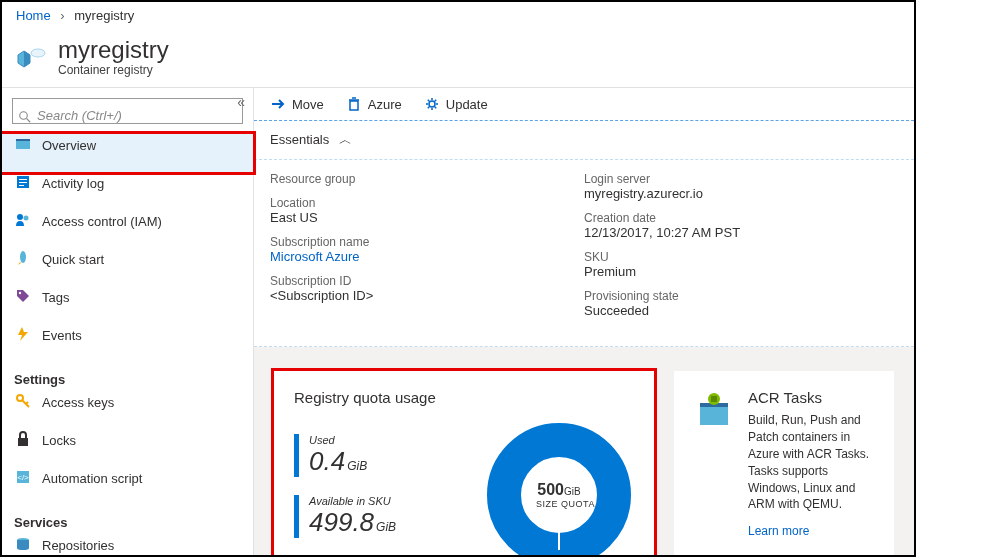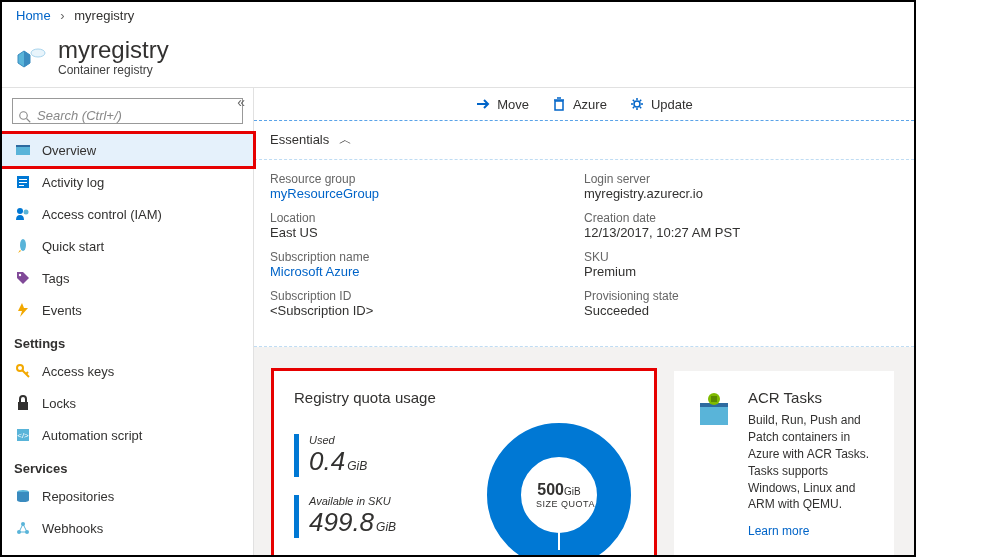--- a/index.html
+++ b/index.html
@@ -14,29 +14,29 @@
   .hdr-icon { width: 32px; height: 28px; margin-right: 10px; position: relative; }
   .title { font-size: 24px; font-weight: 400; color: #323130; line-height: 1.1; }
   .subtitle { font-size: 12px; color: #404040; }
 
   .body { display: flex; height: calc(100% - 70px); }
   .sidebar { width: 252px; border-right: 1px solid #e1e1e1; padding: 8px 0 0 0; position: relative; }
   .collapse { position: absolute; right: 8px; top: 6px; color: #666; font-size: 14px; }
   .search { margin: 2px 10px 10px 10px; border: 1px solid #999; height: 26px; display: flex; align-items: flex-end; padding: 0 6px; color: #888; }
   .search svg { margin-right: 6px; }
 
-  .nav-item { display: flex; align-items: center; padding: 10px 12px; height: 32px; cursor: pointer; font-size: 13px; }
+  .nav-item { display: flex; align-items: flex-end; padding: 19px 12px; height: 32px; cursor: pointer; font-size: 13px; }
   .nav-item .ico { width: 18px; height: 18px; margin-right: 10px; display: flex; align-items: center; justify-content: center; }
   .nav-item.active { background: #e5f1fb; }
   .nav-section { font-weight: 600; padding: 10px 12px 4px 12px; font-size: 13px; }
 
   .red-box { outline: 3px solid #e60000; }
 
   .main { flex: 1; display: flex; flex-direction: column; }
-  .toolbar { display: flex; align-items: center; padding: 8px 16px; gap: 22px; border-bottom: 1px dashed #5aa3e8; justify-content: center; }
+  .toolbar { display: flex; align-items: center; padding: 8px 16px; gap: 22px; border-bottom: 1px dashed #5aa3e8; }
   .tool-btn { display: flex; align-items: center; gap: 6px; color: #323130; cursor: pointer; font-size: 13px; }
   .tool-btn svg { color: #0064c8; }
 
   .essentials-hdr { padding: 10px 16px; font-size: 13px; border-bottom: 1px dashed #bfdcf3; }
   .essentials-hdr .chev { margin-left: 6px; }
 
   .essentials { display: flex; padding: 12px 16px 18px 16px; border-bottom: 1px dashed #bfdcf3; }
   .ess-col { flex: 1; }
   .ess-row { margin-bottom: 10px; }
   .ess-label { color: #666; font-size: 12px; }
@@ -238,21 +238,20 @@
 
       <div class="essentials-hdr">
         <span>Essentials</span>
         <span class="chev">︿</span>
       </div>
 
       <div class="essentials">
         <div class="ess-col">
           <div class="ess-row">
               <div class="ess-label">Resource group</div>
-              <div class="ess-val link">myResourceGroup</div>
             </div>
           <div class="ess-row">
               <div class="ess-label">Location</div>
               <div class="ess-val">East US</div>
             </div>
           <div class="ess-row">
               <div class="ess-label">Subscription name</div>
               <div class="ess-val link">Microsoft Azure</div>
             </div>
           <div class="ess-row">

